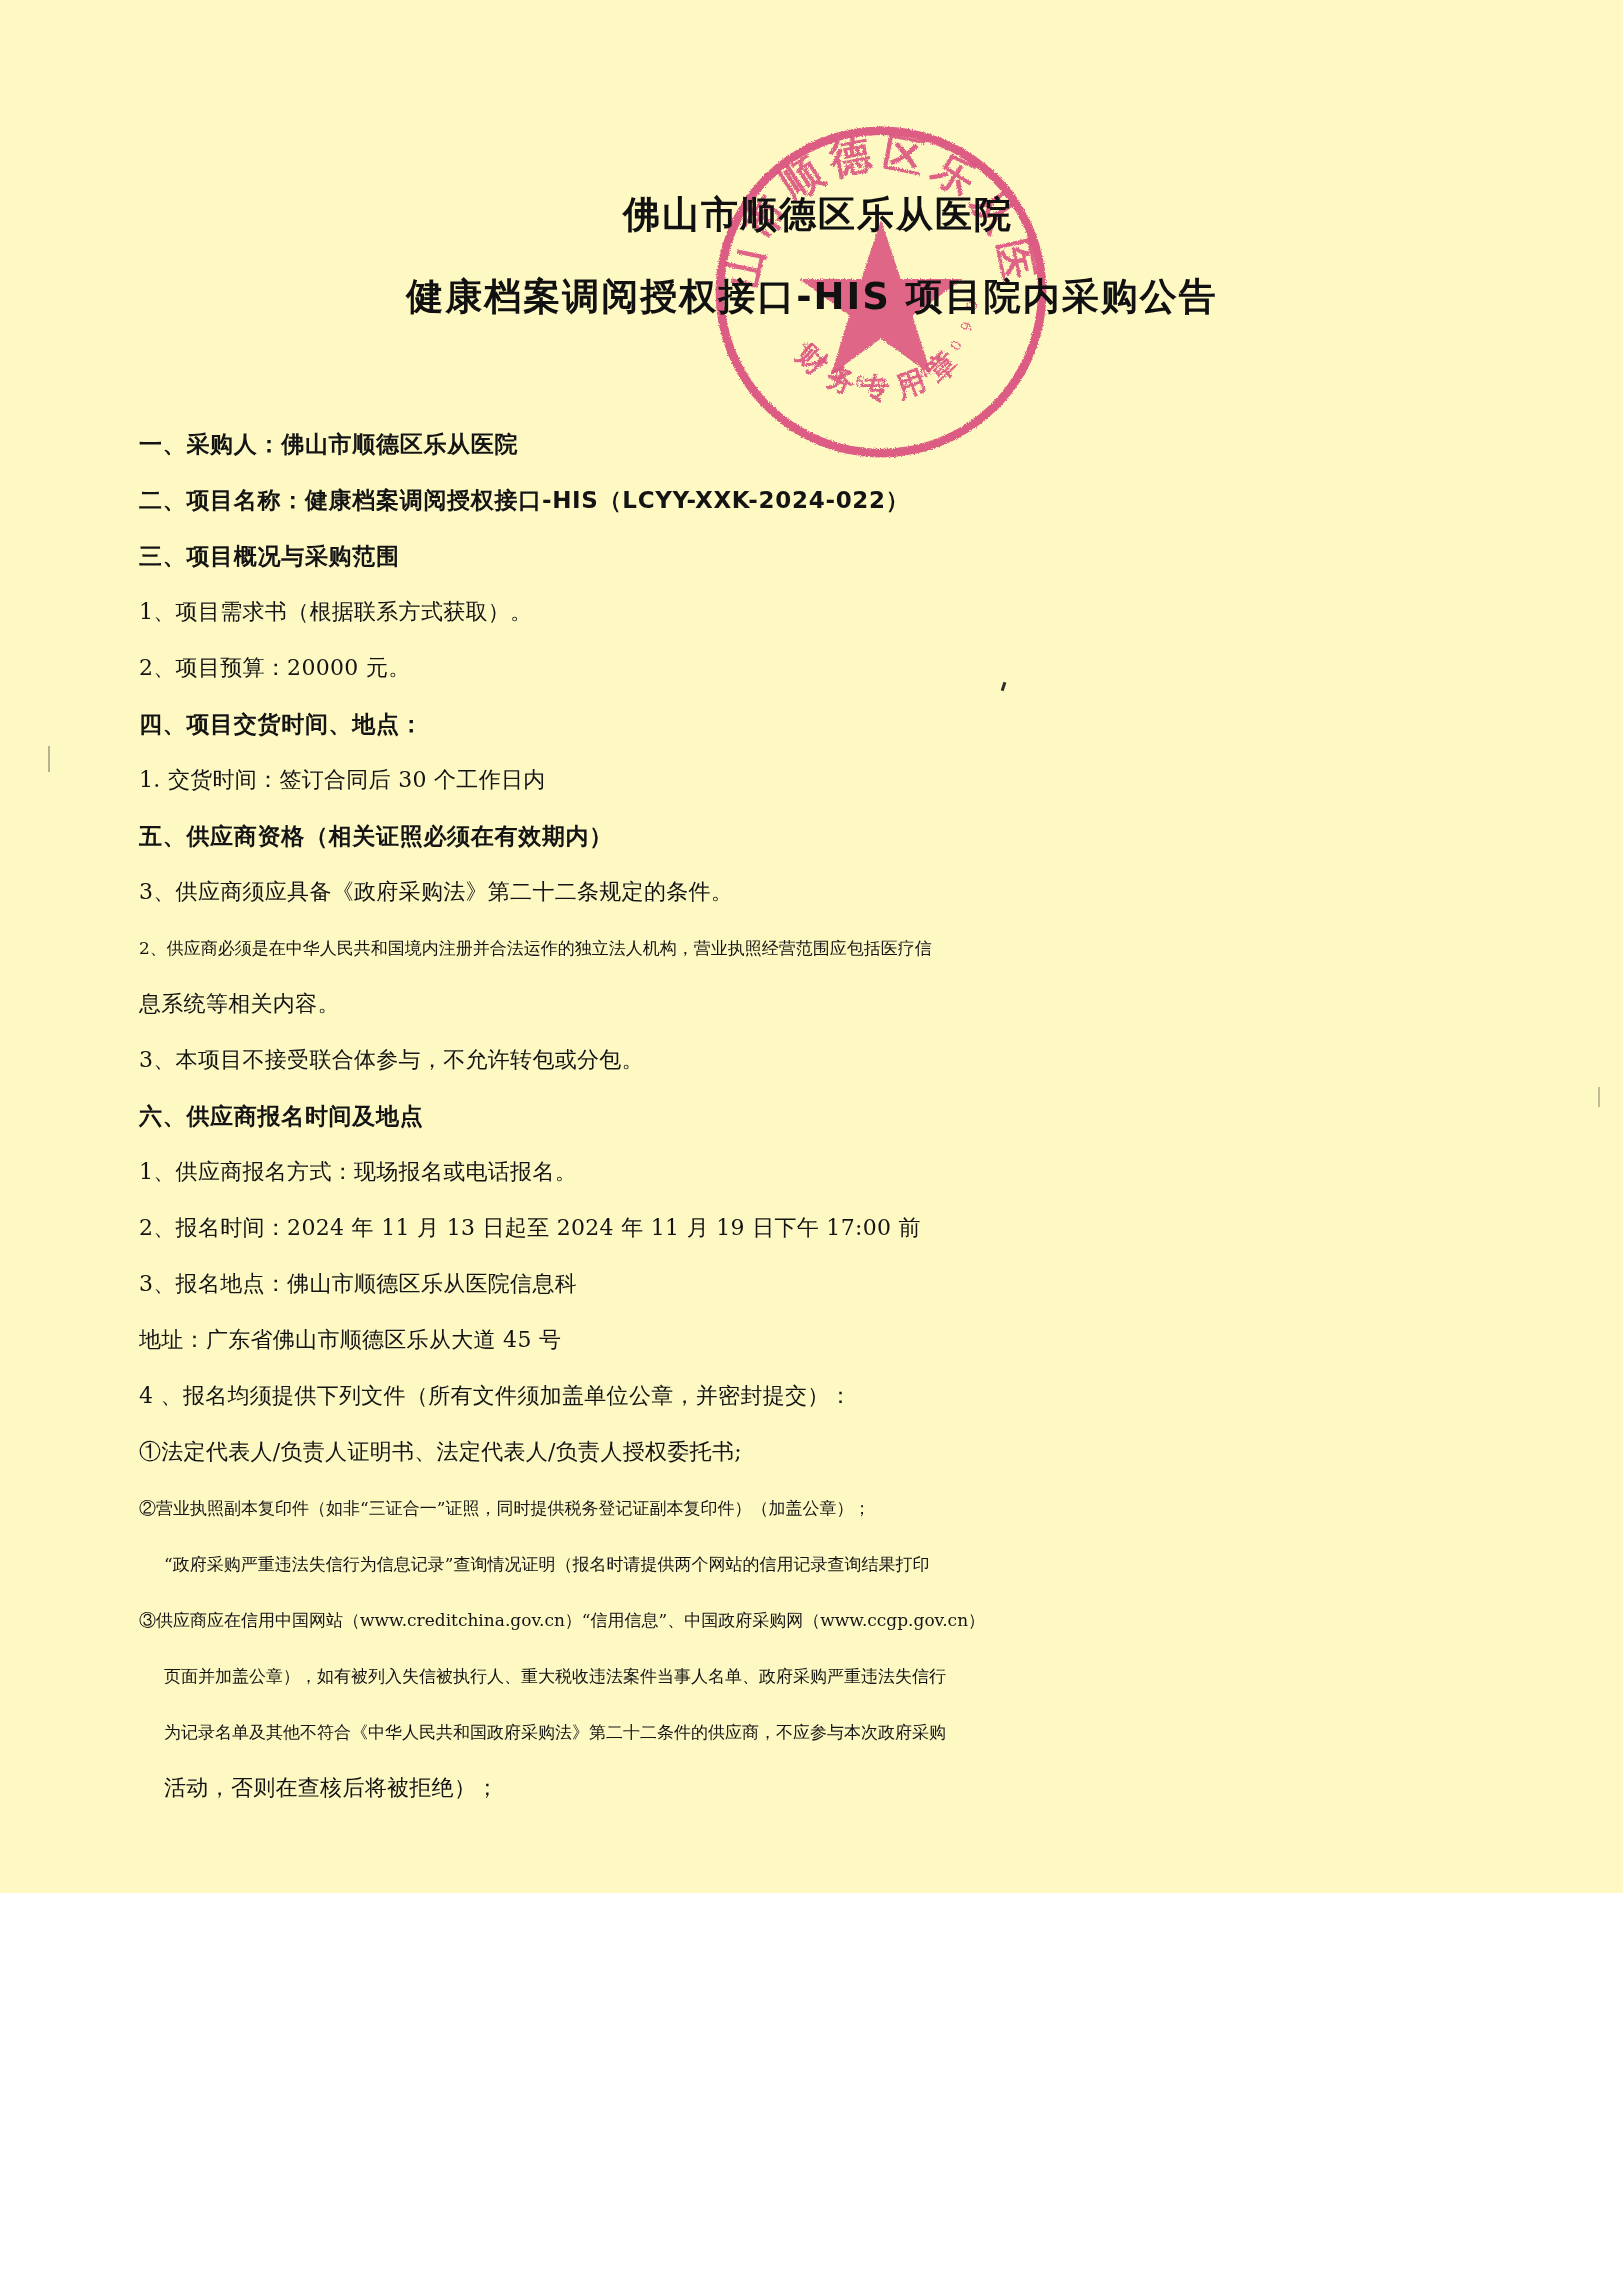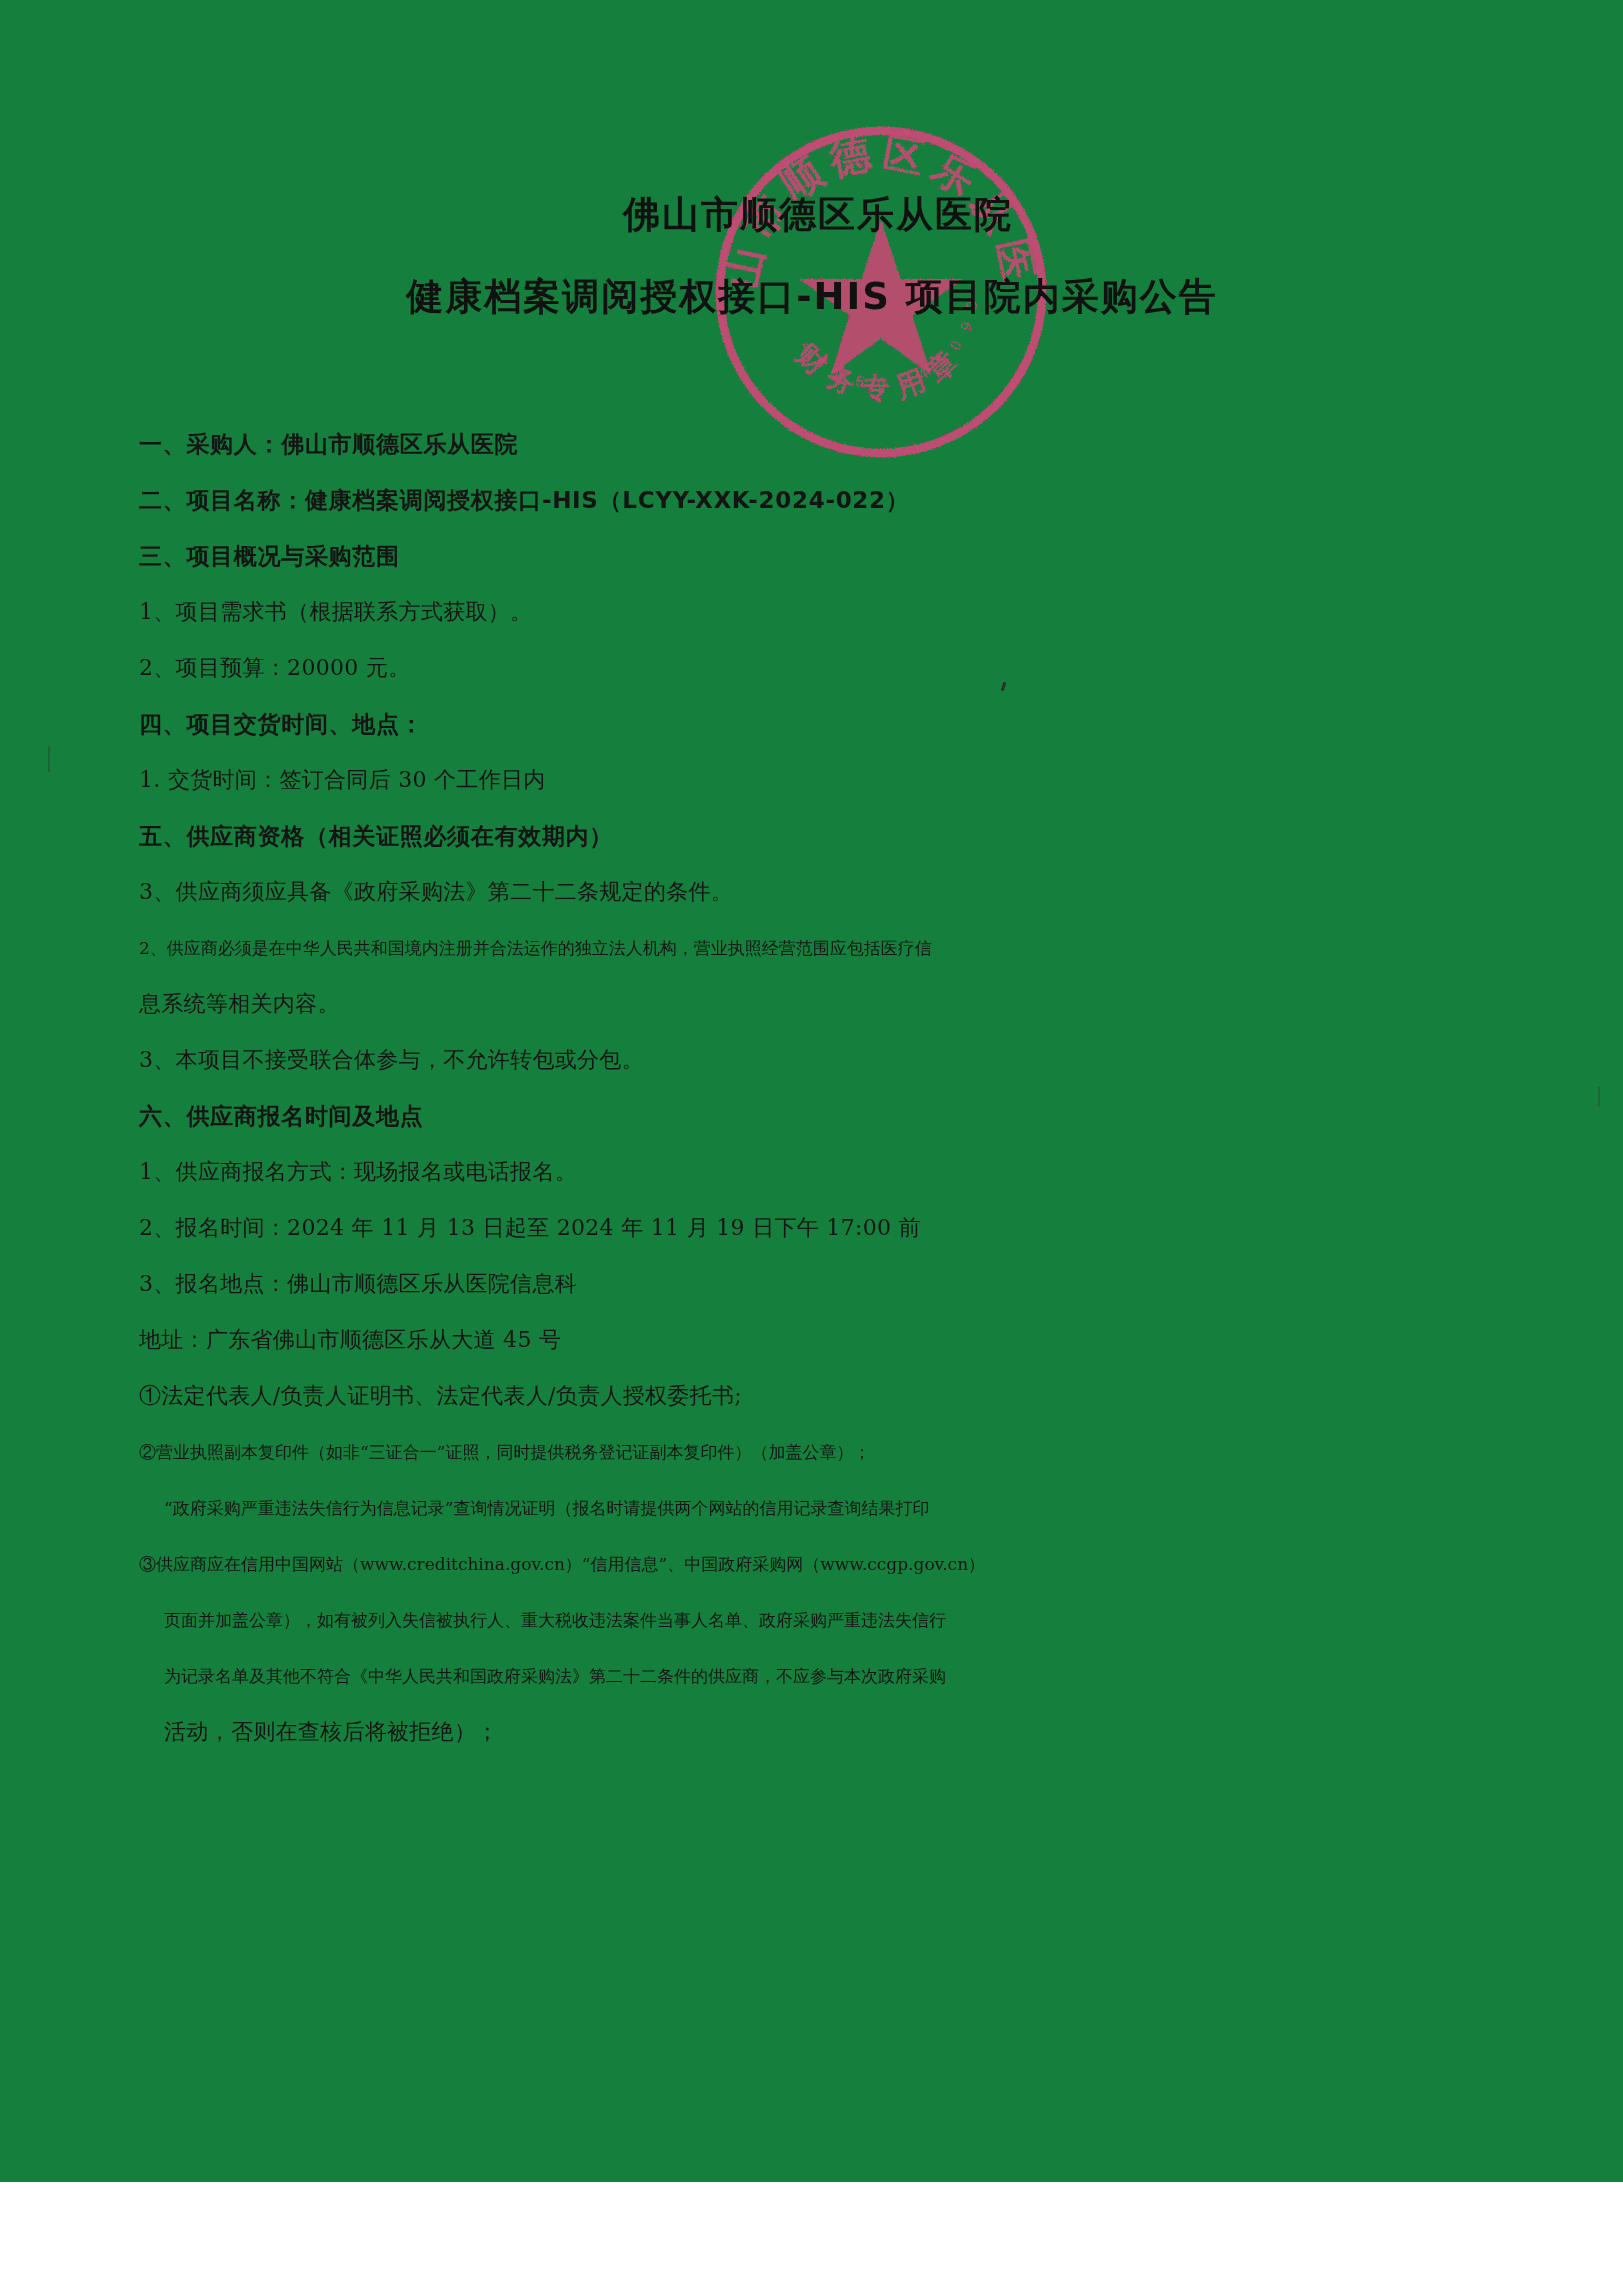--- a/index.html
+++ b/index.html
@@ -8,22 +8,22 @@
     padding: 0;
     background: #ffffff;
   }
   body {
     font-family: "DejaVu Serif", "Liberation Serif", serif;
   }
 
   .page {
     position: relative;
     width: 1624px;
-    height: 2182px;
-    background: #15803d;
+    height: 1893px;
+    background: #fef9c3;
     overflow: hidden;
     box-sizing: border-box;
   }
 
   
   .seal-wrap {
     position: absolute;
     left: 712px;
     top: 123px;
     width: 338px;
@@ -150,20 +150,21 @@
       <div class="ln bold">五、供应商资格（相关证照必须在有效期内）</div>
       <div class="ln plain">3、供应商须应具备《政府采购法》第二十二条规定的条件。</div>
       <div class="ln wide">2、供应商必须是在中华人民共和国境内注册并合法运作的独立法人机构，营业执照经营范围应包括医疗信</div>
       <div class="ln plain">息系统等相关内容。</div>
       <div class="ln plain">3、本项目不接受联合体参与，不允许转包或分包。</div>
       <div class="ln bold">六、供应商报名时间及地点</div>
       <div class="ln plain">1、供应商报名方式：现场报名或电话报名。</div>
       <div class="ln plain">2、报名时间：2024 年 11 月 13 日起至 2024 年 11 月 19 日下午 17:00 前</div>
       <div class="ln plain">3、报名地点：佛山市顺德区乐从医院信息科</div>
       <div class="ln plain">地址：广东省佛山市顺德区乐从大道 45 号</div>
+      <div class="ln plain">4 、报名均须提供下列文件（所有文件须加盖单位公章，并密封提交）：</div>
       <div class="ln plain">①法定代表人/负责人证明书、法定代表人/负责人授权委托书;</div>
       <div class="ln wide">②营业执照副本复印件（如非“三证合一”证照，同时提供税务登记证副本复印件）（加盖公章）；</div>
       <div class="ln wide indent">“政府采购严重违法失信行为信息记录”查询情况证明（报名时请提供两个网站的信用记录查询结果打印</div>
       <div class="ln wide">③供应商应在信用中国网站（www.creditchina.gov.cn）“信用信息”、中国政府采购网（www.ccgp.gov.cn）</div>
       <div class="ln wide indent">页面并加盖公章），如有被列入失信被执行人、重大税收违法案件当事人名单、政府采购严重违法失信行</div>
       <div class="ln wide indent">为记录名单及其他不符合《中华人民共和国政府采购法》第二十二条件的供应商，不应参与本次政府采购</div>
       <div class="ln plain indent">活动，否则在查核后将被拒绝）；</div>
     </div>
 
   <div class="speck" style="left:1002px; top:682px; width:3.3px; height:9.2px; transform:rotate(18deg);"></div>

